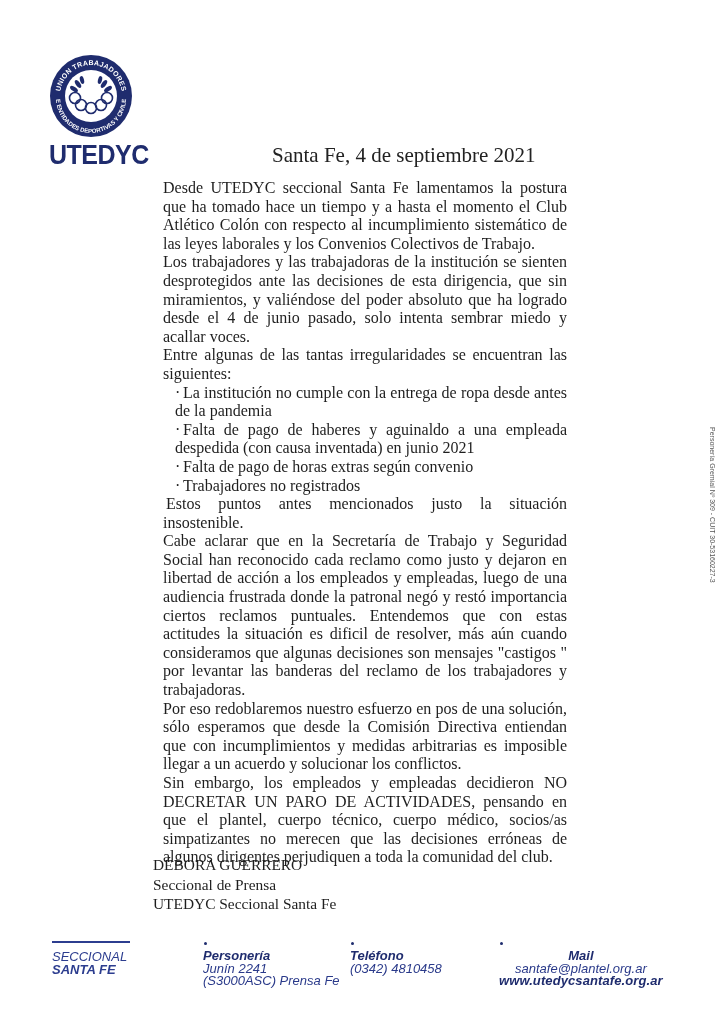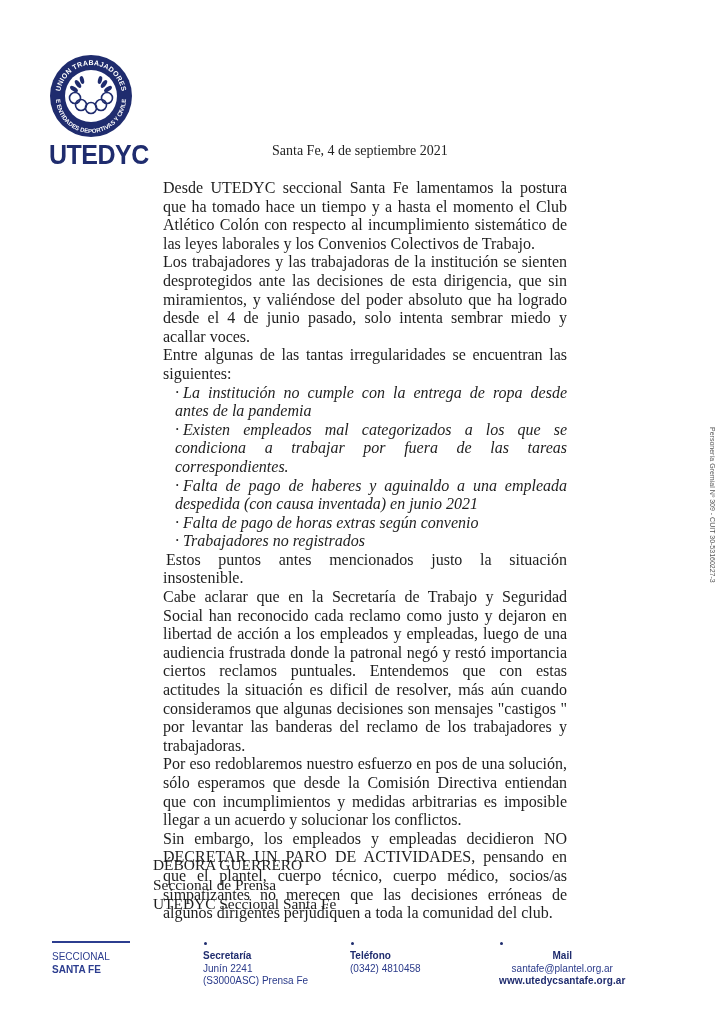--- a/index.html
+++ b/index.html
@@ -12,49 +12,49 @@
   .logo { position: absolute; left: 48px; top: 54px; width: 86px; }
   .logo svg { display: block; }
   .logo-word {
     position: absolute; left: 49px; top: 138px;
     font-family: "Liberation Sans", "DejaVu Sans", sans-serif;
     font-weight: bold; font-size: 25px; letter-spacing: -0.5px;
     color: #1f2c6e; transform: scaleY(1.12); transform-origin: left top;
   }
   .date {
     position: absolute; left: 272px; top: 143px;
-    font-size: 14px; color: #222; text-align: center;
+    font-size: 21px; color: #222; text-align: center;
   }
   .body {
     position: absolute; left: 163px; top: 179px; width: 404px;
     font-size: 16px; line-height: 18.6px; text-align: justify;
   }
   .body p { margin: 0; }
-  .list { margin: 0; padding: 0; list-style: none; font-style: italic; }
+  .list { margin: 0; padding: 0; list-style: none; }
   .list li { padding-left: 12px; margin: 0; }
   .list li .b { display: inline-block; width: 8px; }
   .closing { text-indent: 3px; }
   .sig {
     position: absolute; left: 153px; top: 855px;
     font-size: 15.4px; line-height: 19.5px;
   }
   .side {
     position: absolute; left: 706px; top: 427px; width: 12px; height: 150px;
     font-family: "Liberation Sans", "DejaVu Sans", sans-serif;
     font-size: 7px; color: #555;
   }
   .side span {
     position: absolute; left: 0; top: 0; white-space: nowrap;
     transform: rotate(90deg); transform-origin: left top; display: block;
     margin-left: 10px;
   }
   .footer {
     position: absolute; left: 0; top: 940px; width: 700px; height: 60px;
     font-family: "Liberation Sans", "DejaVu Sans", sans-serif;
-    font-size: 10px; color: #2a3a8a; line-height: 12.5px;
+    font-size: 13px; color: #2a3a8a; line-height: 12.5px; font-style: italic;
   }
   .f-rule { position: absolute; left: 52px; top: 1px; width: 78px; height: 2px; background: #2c3d8f; }
   .f-col { position: absolute; }
   .f-dot { width: 3px; height: 3px; border-radius: 50%; background: #1f2c6e; margin-left: 1px; margin-bottom: 5px; }
   .f-title { font-weight: bold; color: #1f2c6e; }
   .f-seccional { left: 52px; top: 11px; color: #2c3d8f; }
   .f-seccional .strong { font-weight: bold; }
   .f-dir { left: 203px; top: 2px; }
   .f-tel { left: 350px; top: 2px; }
   .f-mail { left: 499px; top: 2px; text-align: center; }
@@ -99,21 +99,20 @@
 <div class="logo-word">UTEDYC</div>
 
 <div class="date">Santa Fe, 4 de septiembre 2021</div>
 
 <div class="body">
   <p>Desde UTEDYC seccional Santa Fe lamentamos la postura que ha tomado  hace un tiempo y a hasta el momento el  Club Atlético Colón con respecto al incumplimiento sistemático de las leyes laborales y los Convenios Colectivos de Trabajo.</p>
   <p>Los trabajadores y las trabajadoras de la institución se sienten desprotegidos ante las decisiones de esta dirigencia, que sin miramientos, y valiéndose del poder absoluto que ha logrado desde el 4 de junio pasado, solo intenta sembrar miedo y acallar voces.</p>
   <p>Entre algunas de las tantas irregularidades se encuentran las siguientes:</p>
   <ul class="list">
     <li><span class="b">·</span><span>La institución no cumple con la entrega de ropa desde antes de la pandemia</span></li>
-    <li><span class="b">·</span><span>Existen empleados mal categorizados a los que se condiciona a trabajar por fuera de las tareas correspondientes.</span></li>
     <li><span class="b">·</span><span>Falta de pago de haberes y aguinaldo a una empleada despedida (con causa inventada) en junio 2021</span></li>
     <li><span class="b">·</span><span>Falta de pago de horas extras según convenio</span></li>
     <li><span class="b">·</span><span>Trabajadores no registrados</span></li>
   </ul>
   <p class="closing">Estos puntos antes mencionados justo la situación insostenible.</p>
   <p>Cabe aclarar que en la Secretaría de Trabajo y Seguridad Social han reconocido cada reclamo como justo y dejaron  en libertad de acción a los empleados y empleadas, luego de una audiencia frustrada donde la patronal negó y restó importancia  ciertos reclamos puntuales.   Entendemos que con estas actitudes la situación es dificil de resolver, más aún cuando consideramos que algunas decisiones son mensajes "castigos " por levantar las banderas del reclamo de los trabajadores y trabajadoras.</p>
   <p>Por eso redoblaremos nuestro esfuerzo en pos de una solución, sólo esperamos que desde la Comisión Directiva entiendan que con incumplimientos y medidas arbitrarias es imposible llegar a un acuerdo y solucionar los conflictos.</p>
   <p>Sin embargo, los empleados y empleadas decidieron NO DECRETAR UN  PARO DE ACTIVIDADES, pensando en que el plantel, cuerpo técnico, cuerpo médico,   socios/as simpatizantes no  merecen que las decisiones erróneas de algunos dirigentes perjudiquen a toda la comunidad del club.</p>
 </div>
 
@@ -128,21 +127,21 @@
 </div>
 
 <div class="footer">
   <div class="f-rule"></div>
   <div class="f-col f-seccional">
     <div>SECCIONAL</div>
     <div class="strong">SANTA FE</div>
   </div>
   <div class="f-col f-dir">
     <div class="f-dot"></div>
-    <div class="f-title">Secretaría</div>
+    <div class="f-title">Personería</div>
     <div>Junín 2241</div>
     <div>(S3000ASC) Prensa Fe</div>
   </div>
   <div class="f-col f-tel">
     <div class="f-dot"></div>
     <div class="f-title">Teléfono</div>
     <div>(0342) 4810458</div>
   </div>
   <div class="f-col f-mail">
     <div class="f-dot"></div>

